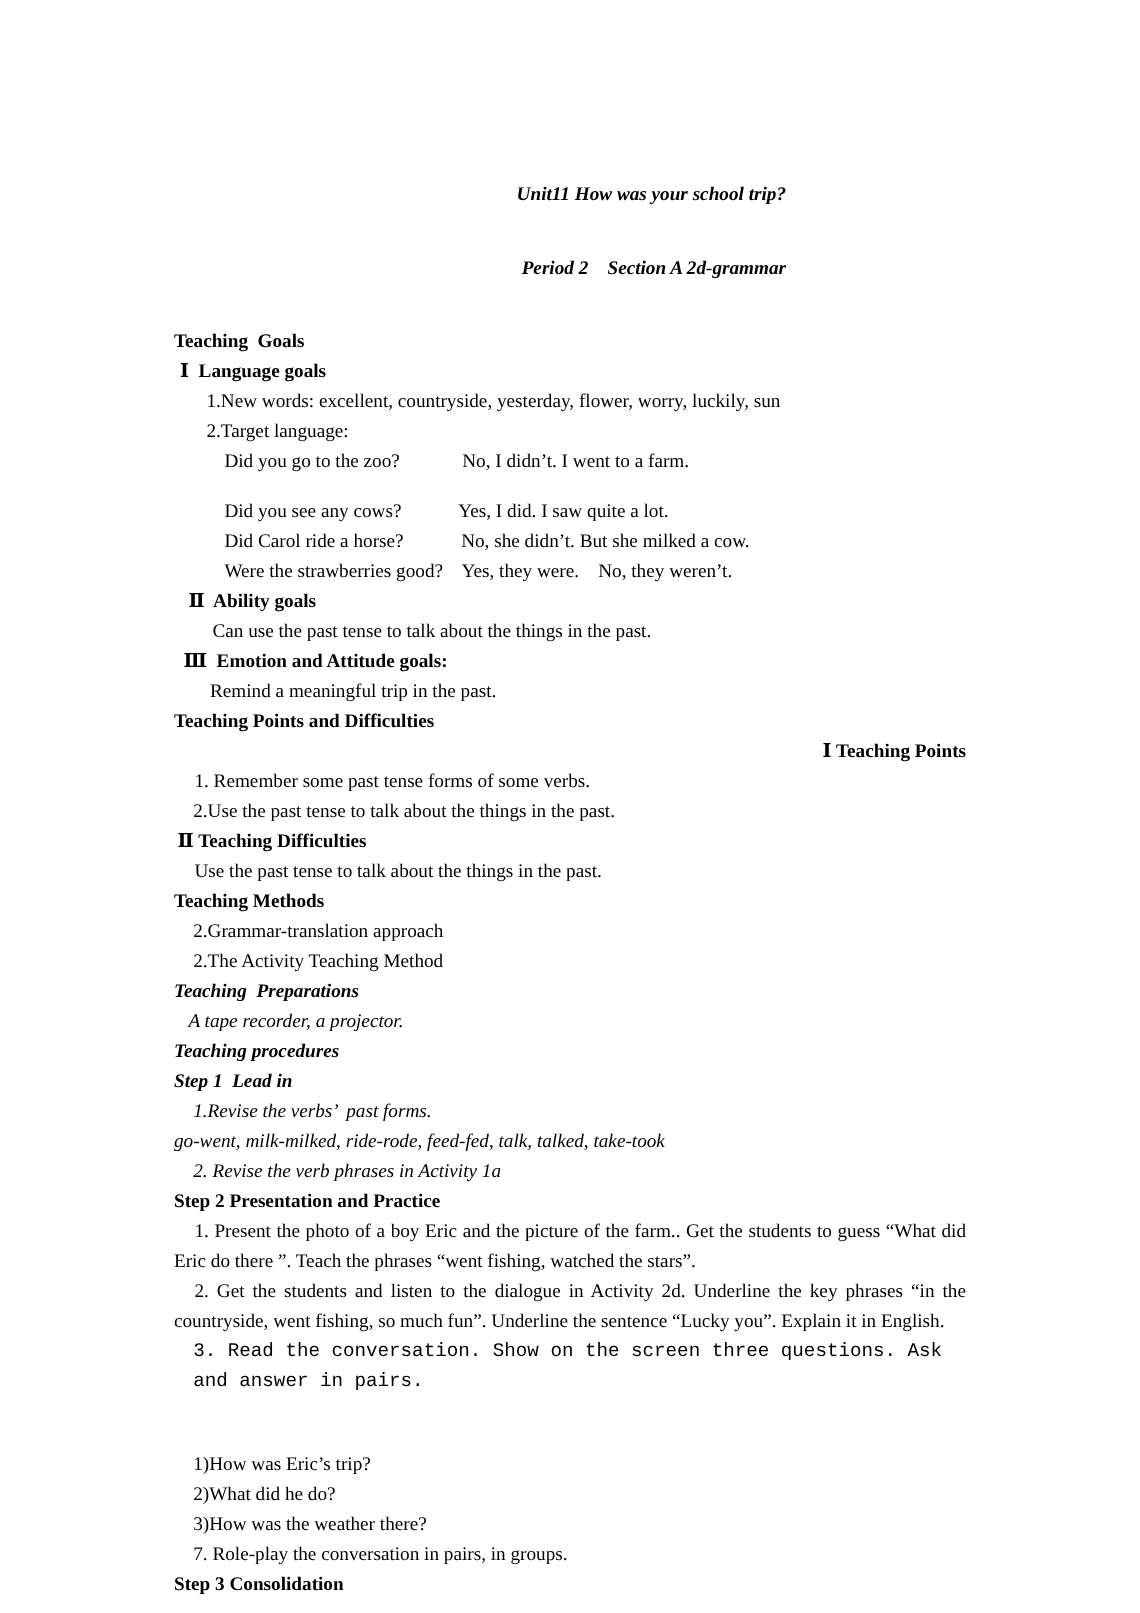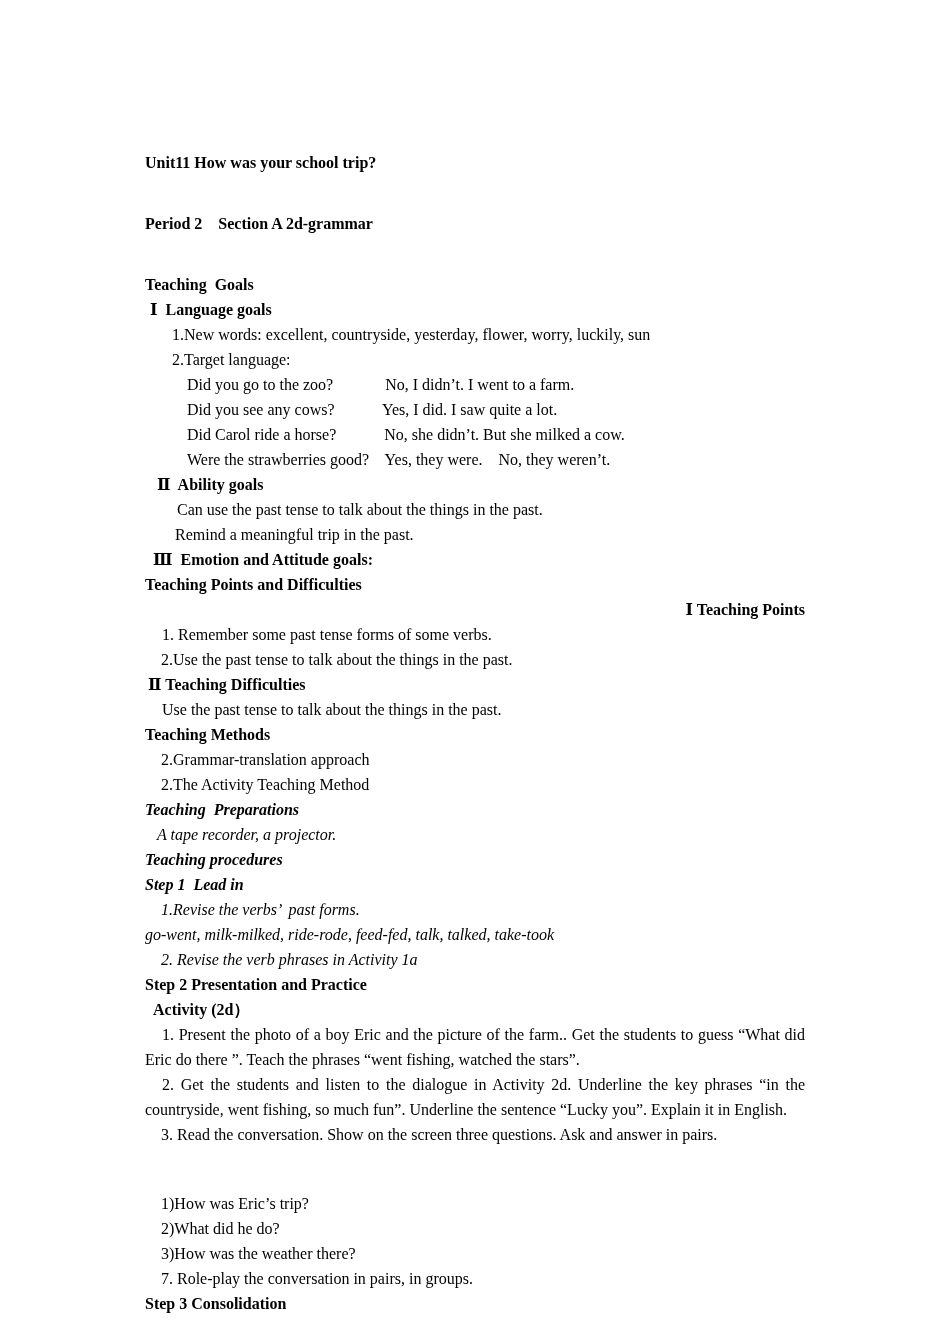--- a/index.html
+++ b/index.html
@@ -20,67 +20,67 @@
   }
   .line {
     line-height: 25px;
     min-height: 25px;
   }
   .pre  { white-space: pre-wrap; }
   .para { text-align: justify; text-indent: 17px; }
   .bold { font-weight: bold; }
   .italic { font-style: italic; }
   .hdr {
-    text-align: left;
+    text-align: right;
     font-weight: bold;
     padding-right: 150px;
     white-space: pre-wrap;
+    font-style: italic;
   }
 </style>
 </head>
 <body>
 
 <div class="page">
   <div class="hdr">
     <div class="line">Unit11 How was your school trip?</div>
     <div class="line">Period 2    Section A 2d-grammar</div>
   </div>
   <div>
       <div class="line bold pre">Teaching  Goals</div>
       <div class="line bold pre" style="padding-left: 5px;">Ⅰ  Language goals</div>
       <div class="line pre" style="padding-left: 27px;">1.New words: excellent, countryside, yesterday, flower, worry, luckily, sun</div>
       <div class="line pre" style="padding-left: 27px;">2.Target language:</div>
       <div class="line pre" style="padding-left: 42px;">Did you go to the zoo?             No, I didn’t. I went to a farm.</div>
-      <div class="line pre" style="padding-left: 42px;">Did you see any cows?            Yes, I did. I saw quite a lot.</div>
+      <div class="line pre" style="padding-left: 42px; margin-top: 17px;">Did you see any cows?            Yes, I did. I saw quite a lot.</div>
       <div class="line pre" style="padding-left: 42px;">Did Carol ride a horse?            No, she didn’t. But she milked a cow.</div>
       <div class="line pre" style="padding-left: 42px;">Were the strawberries good?    Yes, they were.    No, they weren’t.</div>
       <div class="line bold pre" style="padding-left: 12px;">Ⅱ  Ability goals</div>
       <div class="line pre" style="padding-left: 32px;">Can use the past tense to talk about the things in the past.</div>
+      <div class="line bold pre" style="padding-left: 8px;">Ⅲ  Emotion and Attitude goals:</div>
       <div class="line pre" style="padding-left: 30px;">Remind a meaningful trip in the past.</div>
-      <div class="line bold pre" style="padding-left: 8px;">Ⅲ  Emotion and Attitude goals:</div>
       <div class="line bold pre">Teaching Points and Difficulties</div>
       <div class="line bold pre" style="padding-left: 3px; text-align: right;">Ⅰ Teaching Points</div>
       <div class="line pre" style="padding-left: 17px;">1. Remember some past tense forms of some verbs.</div>
       <div class="line pre" style="padding-left: 16px;">2.Use the past tense to talk about the things in the past.</div>
       <div class="line bold pre" style="padding-left: 3px;">Ⅱ Teaching Difficulties</div>
       <div class="line pre" style="padding-left: 17px;">Use the past tense to talk about the things in the past.</div>
       <div class="line bold pre">Teaching Methods</div>
       <div class="line pre" style="padding-left: 16px;">2.Grammar-translation approach</div>
       <div class="line pre" style="padding-left: 16px;">2.The Activity Teaching Method</div>
       <div class="line bold italic pre">Teaching  Preparations</div>
       <div class="line italic pre" style="padding-left: 12px;">A tape recorder, a projector.</div>
       <div class="line bold italic pre">Teaching procedures</div>
       <div class="line bold italic pre">Step 1  Lead in</div>
       <div class="line italic pre" style="padding-left: 16px;">1.Revise the verbs’  past forms.</div>
       <div class="line italic pre">go-went, milk-milked, ride-rode, feed-fed, talk, talked, take-took</div>
       <div class="line italic pre" style="padding-left: 16px;">2. Revise the verb phrases in Activity 1a</div>
       <div class="line bold pre">Step 2 Presentation and Practice</div>
-      <div class="line bold pre" style="padding-left: 8px;">Activity (2d）</div>
       <div class="line para">1.  Present the photo of a boy Eric and the picture of the farm.. Get the students to guess “What did Eric do there ”. Teach the phrases “went fishing, watched the stars”.</div>
       <div class="line para">2.  Get the students and listen to the dialogue in Activity 2d. Underline the key phrases “in the countryside, went fishing, so much fun”. Underline the sentence “Lucky you”. Explain it in English.</div>
-      <div class="line pre" style="padding-left: 16px;">3. Read the conversation. Show on the screen three questions. Ask and answer in pairs.</div>
+      <div class="line pre" style="padding-left: 16px; font-family: Liberation Mono, monospace;">3. Read the conversation. Show on the screen three questions. Ask and answer in pairs.</div>
       <div class="line pre" style="padding-left: 16px; margin-top: 44px;">1)How was Eric’s trip?</div>
       <div class="line pre" style="padding-left: 16px;">2)What did he do?</div>
       <div class="line pre" style="padding-left: 16px;">3)How was the weather there?</div>
       <div class="line pre" style="padding-left: 16px;">7. Role-play the conversation in pairs, in groups.</div>
       <div class="line bold pre">Step 3 Consolidation</div>
     </div>
 </div>
 
 </body></html>

